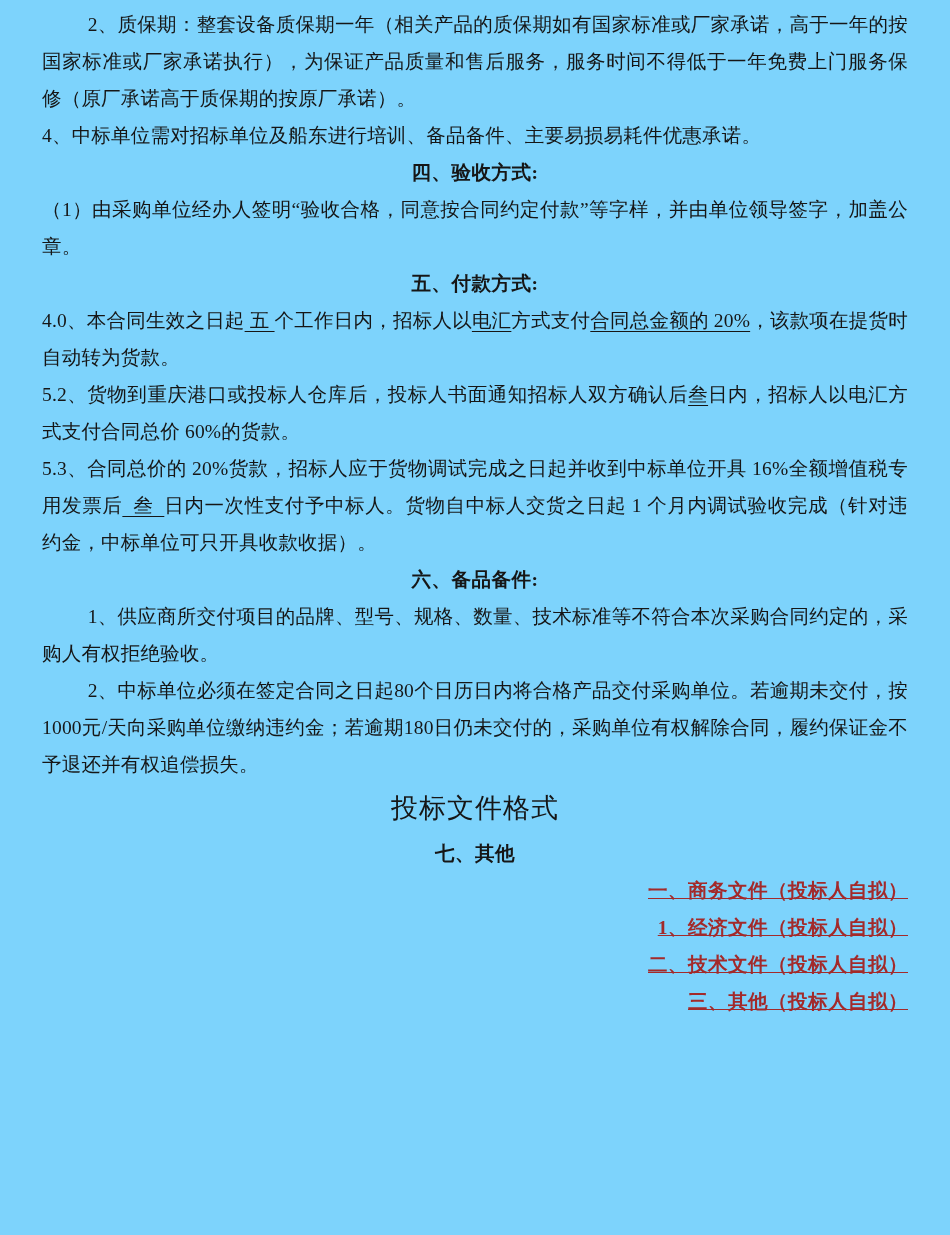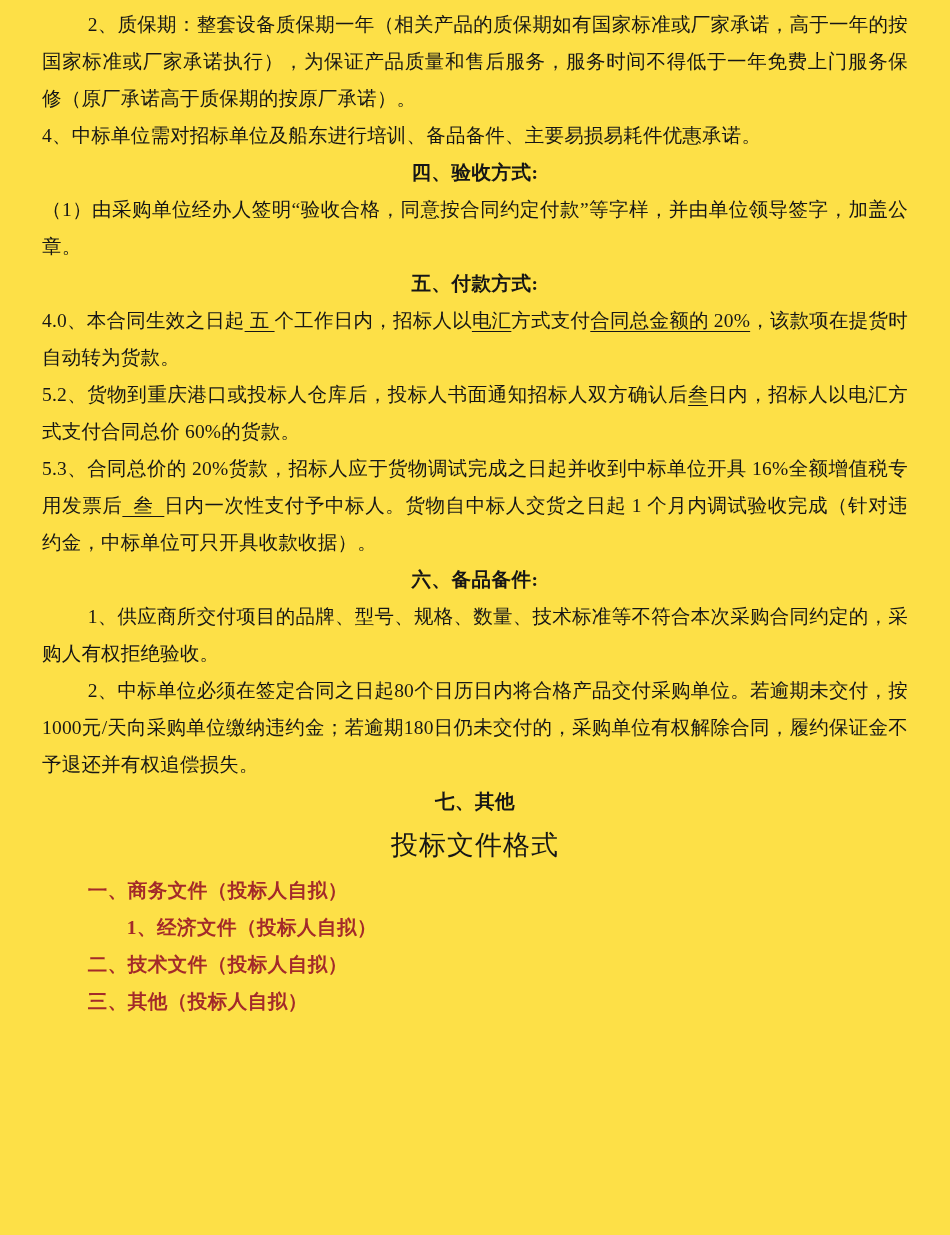--- a/index.html
+++ b/index.html
@@ -4,21 +4,21 @@
 <style>
   html, body {
     margin: 0;
     padding: 0;
     background: #ffffff;
   }
   .page {
     width: 950px;
     height: 1235px;
     margin: 0 auto;
-    background: #fde047;
+    background: #7dd3fc;
     box-sizing: border-box;
     padding: 6px 42px 0 42px;
     overflow: hidden;
     font-family: "Liberation Serif", "DejaVu Serif", serif;
   }
   .p {
     margin: 0;
     font-size: 19.5px;
     line-height: 37px;
     color: #161616;
@@ -35,22 +35,23 @@
     font-size: 27px;
     line-height: 46px;
     text-align: center;
     font-weight: normal;
     margin: 2px 0 4px 0;
     letter-spacing: 1px;
   }
   .p.red1, .p.red2 {
     color: #a32a2a;
     font-weight: bold;
-    text-align: left;
+    text-align: right;
     letter-spacing: 0.5px;
+    text-decoration: underline;
   }
   .p.red1 { margin-left: 2.35em; }
   .p.red2 { margin-left: 4.35em; }
   .seg-u {
     text-decoration: underline;
     text-underline-offset: 4px;
   }
 </style>
 </head>
 <body>
@@ -61,20 +62,20 @@
       <p class="p"><span>4、中标单位需对招标单位及船东进行培训、备品备件、主要易损易耗件优惠承诺。</span></p>
       <p class="p heading"><span>四、验收方式:</span></p>
       <p class="p"><span>（1）由采购单位经办人签明“验收合格，同意按合同约定付款”等字样，并由单位领导签字，加盖公章。</span></p>
       <p class="p heading"><span>五、付款方式:</span></p>
       <p class="p"><span>4.0、本合同生效之日起</span><span class="seg-u">&nbsp;五&nbsp;</span><span>个工作日内，招标人以</span><span class="seg-u">电汇</span><span>方式支付</span><span class="seg-u">合同总金额的 20%</span><span>，该款项在提货时自动转为货款。</span></p>
       <p class="p"><span>5.2、货物到重庆港口或投标人仓库后，投标人书面通知招标人双方确认后</span><span class="seg-u">叁</span><span>日内，招标人以电汇方式支付合同总价 60%的货款。</span></p>
       <p class="p"><span>5.3、合同总价的 20%货款，招标人应于货物调试完成之日起并收到中标单位开具 16%全额增值税专用发票后</span><span class="seg-u">&nbsp;&nbsp;叁&nbsp;&nbsp;</span><span>日内一次性支付予中标人。货物自中标人交货之日起 1 个月内调试验收完成（针对违约金，中标单位可只开具收款收据）。</span></p>
       <p class="p heading"><span>六、备品备件:</span></p>
       <p class="p indent"><span>1、供应商所交付项目的品牌、型号、规格、数量、技术标准等不符合本次采购合同约定的，采购人有权拒绝验收。</span></p>
       <p class="p indent"><span>2、中标单位必须在签定合同之日起80个日历日内将合格产品交付采购单位。若逾期未交付，按1000元/天向采购单位缴纳违约金；若逾期180日仍未交付的，采购单位有权解除合同，履约保证金不予退还并有权追偿损失。</span></p>
+      <p class="p title"><span>投标文件格式</span></p>
       <p class="p heading"><span>七、其他</span></p>
-      <p class="p title"><span>投标文件格式</span></p>
       <p class="p red1"><span>一、商务文件（投标人自拟）</span></p>
       <p class="p red2"><span>1、经济文件（投标人自拟）</span></p>
       <p class="p red1"><span>二、技术文件（投标人自拟）</span></p>
       <p class="p red1"><span>三、其他（投标人自拟）</span></p>
     </div>
 </div>
 
 </body></html>

